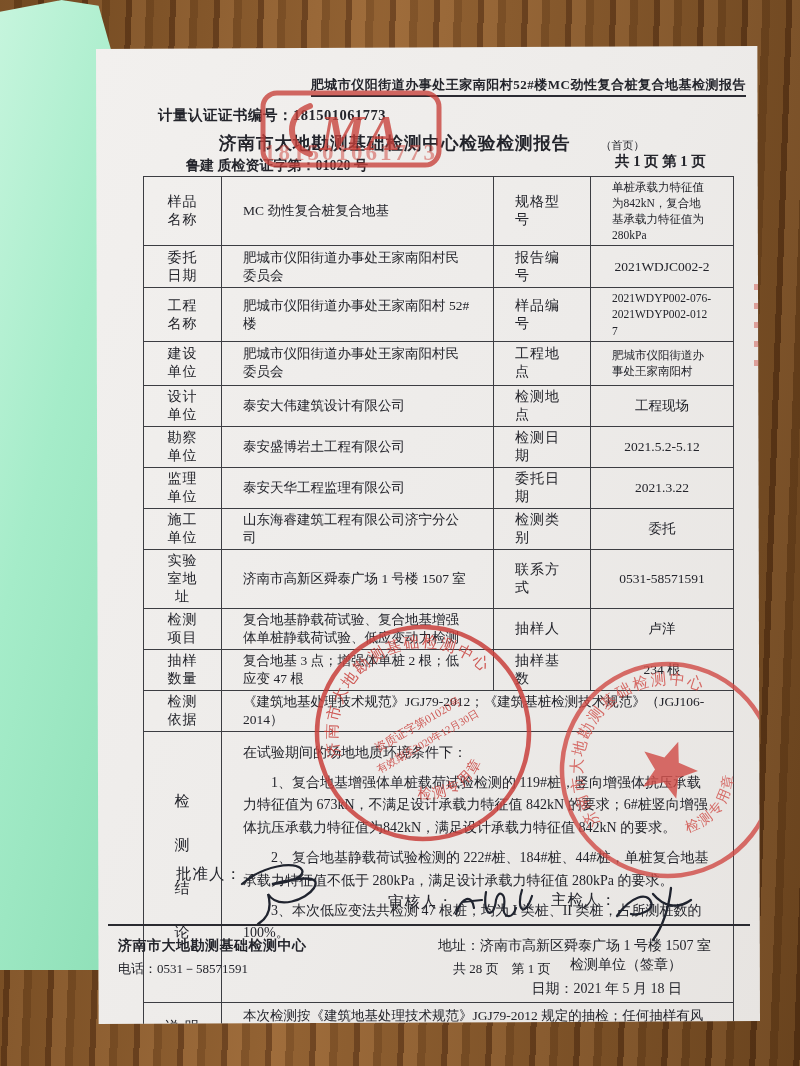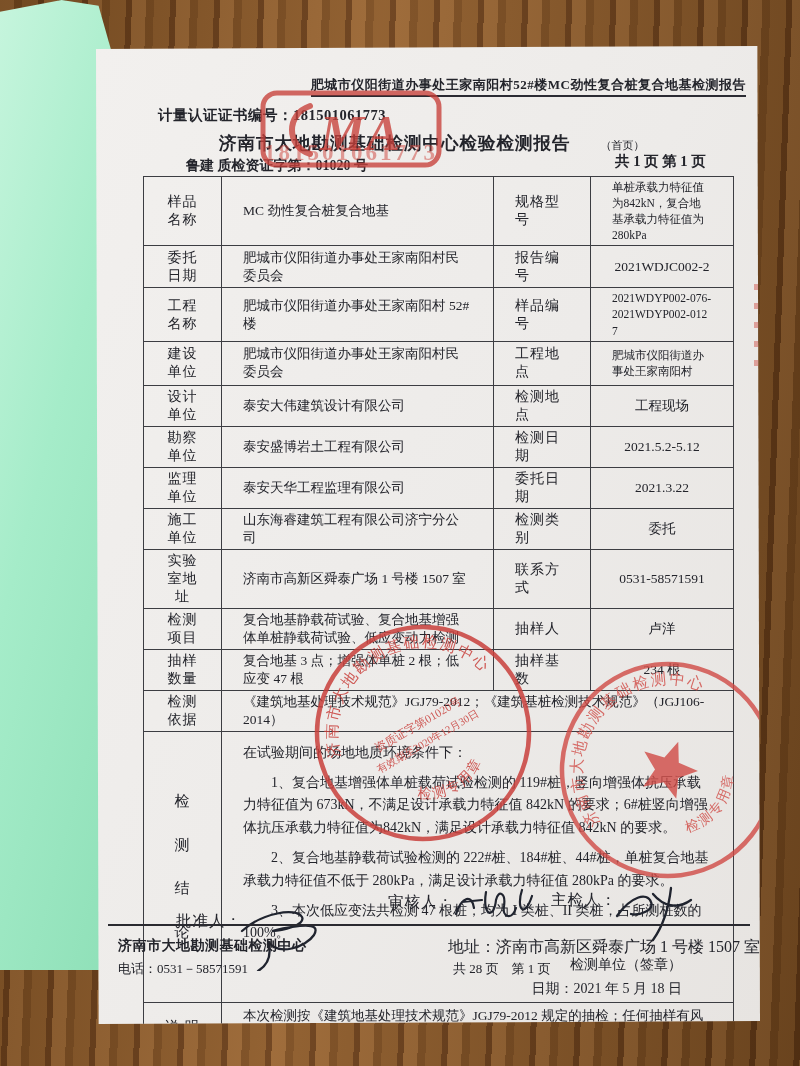--- a/index.html
+++ b/index.html
@@ -56,21 +56,21 @@
   .concl p.intro{text-indent:0;}
   .signblock{text-align:right;padding-right:30px;margin-top:8px;font-size:14px;line-height:1.7;}
   .note-cell{font-size:13.5px;line-height:1.55;padding:4px 10px;}
   
   .sig-item{position:absolute;display:flex;align-items:flex-start;}
   .sig-label{font-size:15.5px;letter-spacing:1px;white-space:nowrap;padding-top:10px;}
   .sig-item svg{margin-left:-4px;}
   .rule{position:absolute;top:878px;left:12px;width:642px;border-top:2px solid #2a2a30;}
   
   .footer-org{position:absolute;top:891px;left:22px;font-size:14px;font-weight:bold;letter-spacing:.5px;}
-  .footer-addr{position:absolute;top:891px;left:352px;font-size:16px;}
+  .footer-addr{position:absolute;top:891px;left:342px;font-size:14px;}
   .footer-phone{position:absolute;top:914px;left:22px;font-size:13px;}
   .footer-pages{position:absolute;top:914px;left:357px;font-size:13px;}
   
   .stamp{position:absolute;pointer-events:none;}
   .ma-stamp{left:160px;top:40px;opacity:.78;}
   .ma-number{position:absolute;left:168px;top:94px;font-size:23px;font-weight:bold;letter-spacing:3px;
     color:rgba(205,65,58,.5);}
   .round-left{left:207px;top:567px;opacity:.85;}
   .round-right{left:452px;top:604px;opacity:.8;}
   .edge-marks{position:absolute;right:0;top:238px;width:6px;height:92px;
@@ -192,21 +192,21 @@
           </div>
         </td>
       </tr>
       <tr>
         <td class="lab">说 明</td>
         <td class="note-cell" colspan="3">本次检测按《建筑地基处理技术规范》JGJ79-2012 规定的抽检；任何抽样有风险，不排除在未检部位中存在与本检测结论描述不一致的可能性。</td>
       </tr>
     </tbody>
       </table>
 
-    <div class="sig-item" style="left:80px;top:855px;">
+    <div class="sig-item" style="left:80px;top:808px;">
       <span class="sig-label">批准人：</span>
       <svg width="120" height="70" viewBox="0 0 120 70">
         <path d="M4,30 C24,12 58,6 64,16 C68,24 44,30 34,30 C60,24 84,20 76,34 C68,46 40,56 30,40 C34,54 30,64 20,70" fill="none" stroke="#20242f" stroke-width="2.3" stroke-linecap="round"></path>
       </svg>
     </div>
     <div class="sig-item" style="left:292px;top:836px;">
       <span class="sig-label">审核人：</span>
       <svg width="90" height="60" viewBox="0 0 90 60">
         <path d="M6,32 C12,14 22,12 24,26 M12,20 L32,18 M36,10 C32,34 44,38 46,18 C48,8 56,10 54,24 C52,36 62,38 66,26 M72,8 C66,26 74,38 82,14" fill="none" stroke="#20242f" stroke-width="2.2" stroke-linecap="round"></path>
       </svg>

